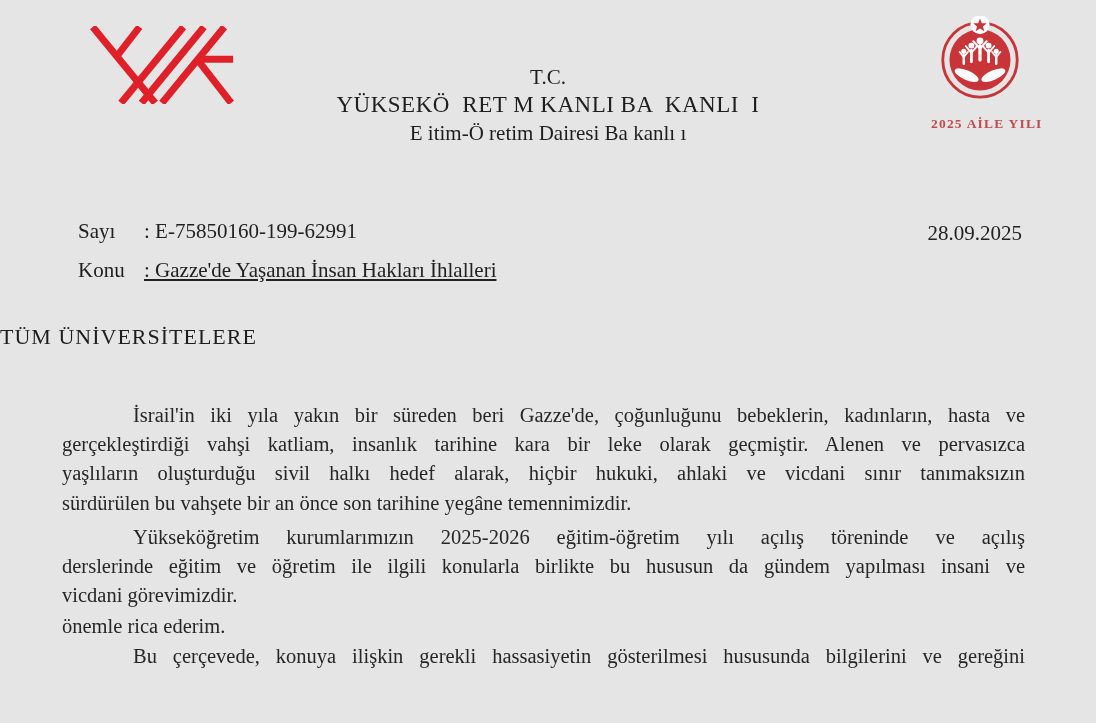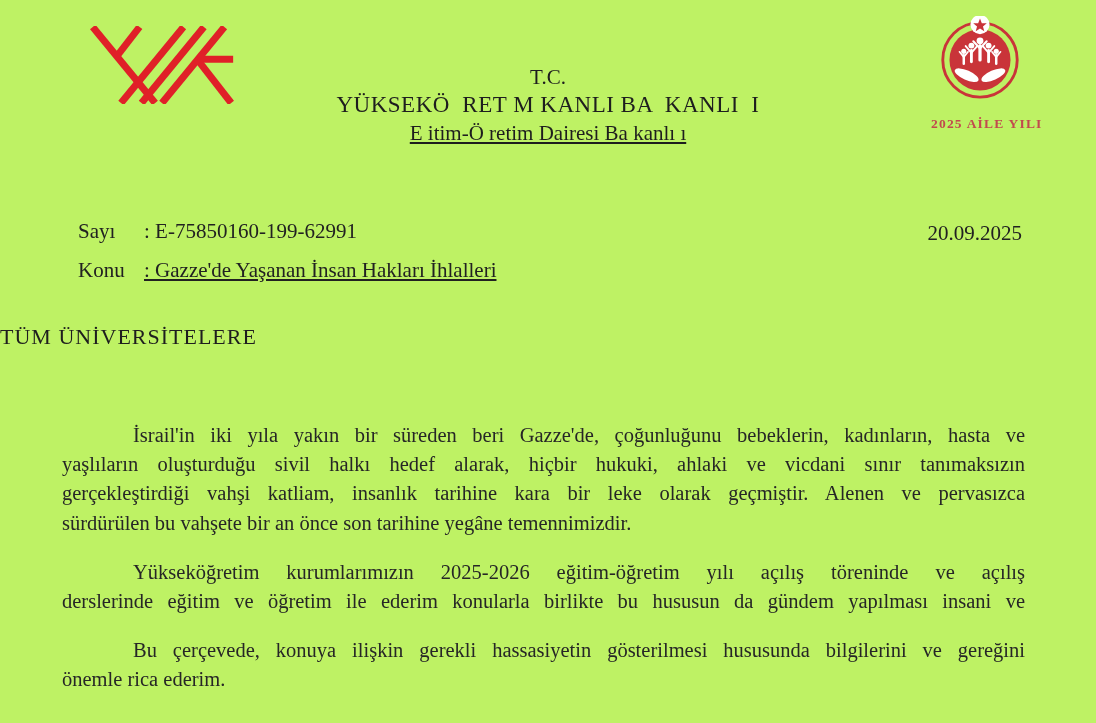--- a/index.html
+++ b/index.html
@@ -1,31 +1,31 @@
 <!DOCTYPE html>
 <html><head>
 <meta charset="utf-8">
 <style>
   html,body{margin:0;padding:0;background:#ffffff;}
   .page{
     position:relative;
     width:1096px;height:723px;
-    background:#bef264;
+    background:#e5e5e5;
     font-family:"Liberation Serif","DejaVu Serif",serif;
     color:#212121;
     overflow:hidden;
   }
   
   .yok-logo{position:absolute;left:86px;top:26px;width:150px;height:78px;}
   .yok-logo svg{width:100%;height:100%;}
   
   .letterhead{position:absolute;left:0;right:0;top:64px;text-align:center;color:#1e1e1e;}
   .lh-tc{font-size:21px;line-height:26px;}
   .lh-org{font-size:23px;line-height:29px;white-space:pre;letter-spacing:0.5px;}
-  .lh-dept{font-size:21px;line-height:28px;white-space:pre;text-decoration:underline;}
+  .lh-dept{font-size:21px;line-height:28px;white-space:pre;}
   
   .emblem{position:absolute;left:931px;top:16px;width:98px;text-align:center;}
   .emblem svg{width:96px;height:84px;display:block;margin:0 auto;}
   .emblem-caption{
     margin-top:16px;font-size:13.5px;font-weight:bold;color:#c24a4e;
     letter-spacing:1.2px;white-space:nowrap;
   }
   
   .meta{position:absolute;left:78px;top:218px;font-size:21px;}
   .meta-row{line-height:27px;}
@@ -34,21 +34,21 @@
   .doc-date{position:absolute;top:220px;right:74px;font-size:21px;line-height:27px;}
   
   .subject{position:absolute;left:0;right:0;top:324px;
     font-size:22px;letter-spacing:1px;color:#1e1e1e;}
   
   .body{position:absolute;left:62px;top:401px;width:963px;font-size:20.5px;color:#262626;}
   .para{margin:0;}
   .para-p2{margin-top:5px;}
   .para-p3{margin-top:2px;}
   .line{line-height:29.2px;text-align:justify;text-align-last:justify;text-justify:inter-word;}
-  .line.first{padding-left:71px;margin-top:20px;}
+  .line.first{padding-left:71px;}
   .line.last{text-align-last:left;}
 </style>
 </head>
 <body>
 
 <div class="page">
 
   <div class="yok-logo">
     <svg viewBox="0 0 150 80" xmlns="http://www.w3.org/2000/svg">
       <g stroke="#e02028" stroke-width="7.2" stroke-linecap="butt" fill="none">
@@ -112,34 +112,35 @@
 
   <div class="meta">
     <div class="meta-row">
       <span class="meta-label">Sayı</span><span class="meta-value">: E-75850160-199-62991</span>
     </div>
     <div class="meta-row">
       <span class="meta-label">Konu</span><span class="meta-value">: Gazze'de Yaşanan İnsan Hakları İhlalleri</span>
     </div>
   </div>
 
-  <div class="doc-date">20.09.2025</div>
+  <div class="doc-date">28.09.2025</div>
 
   <div class="subject">TÜM ÜNİVERSİTELERE</div>
 
   <div class="body">
     <div class="para">
       <div class="line first">İsrail'in iki yıla yakın bir süreden beri Gazze'de, çoğunluğunu bebeklerin, kadınların, hasta ve</div>
+      <div class="line">gerçekleştirdiği vahşi katliam, insanlık tarihine kara bir leke olarak geçmiştir. Alenen ve pervasızca</div>
       <div class="line">yaşlıların oluşturduğu sivil halkı hedef alarak, hiçbir hukuki, ahlaki ve vicdani sınır tanımaksızın</div>
-      <div class="line">gerçekleştirdiği vahşi katliam, insanlık tarihine kara bir leke olarak geçmiştir. Alenen ve pervasızca</div>
       <div class="line last">sürdürülen bu vahşete bir an önce son tarihine yegâne temennimizdir.</div>
     </div>
     <div class="para para-p2">
       <div class="line first">Yükseköğretim kurumlarımızın 2025-2026 eğitim-öğretim yılı açılış töreninde ve açılış</div>
-      <div class="line">derslerinde eğitim ve öğretim ile ederim konularla birlikte bu hususun da gündem yapılması insani ve</div>
+      <div class="line">derslerinde eğitim ve öğretim ile ilgili konularla birlikte bu hususun da gündem yapılması insani ve</div>
+      <div class="line last">vicdani görevimizdir.</div>
     </div>
     <div class="para para-p3">
+      <div class="line last">önemle rica ederim.</div>
       <div class="line first">Bu çerçevede, konuya ilişkin gerekli hassasiyetin gösterilmesi hususunda bilgilerini ve gereğini</div>
-      <div class="line last">önemle rica ederim.</div>
     </div>
   </div>
 
 </div>
 
 </body></html>

